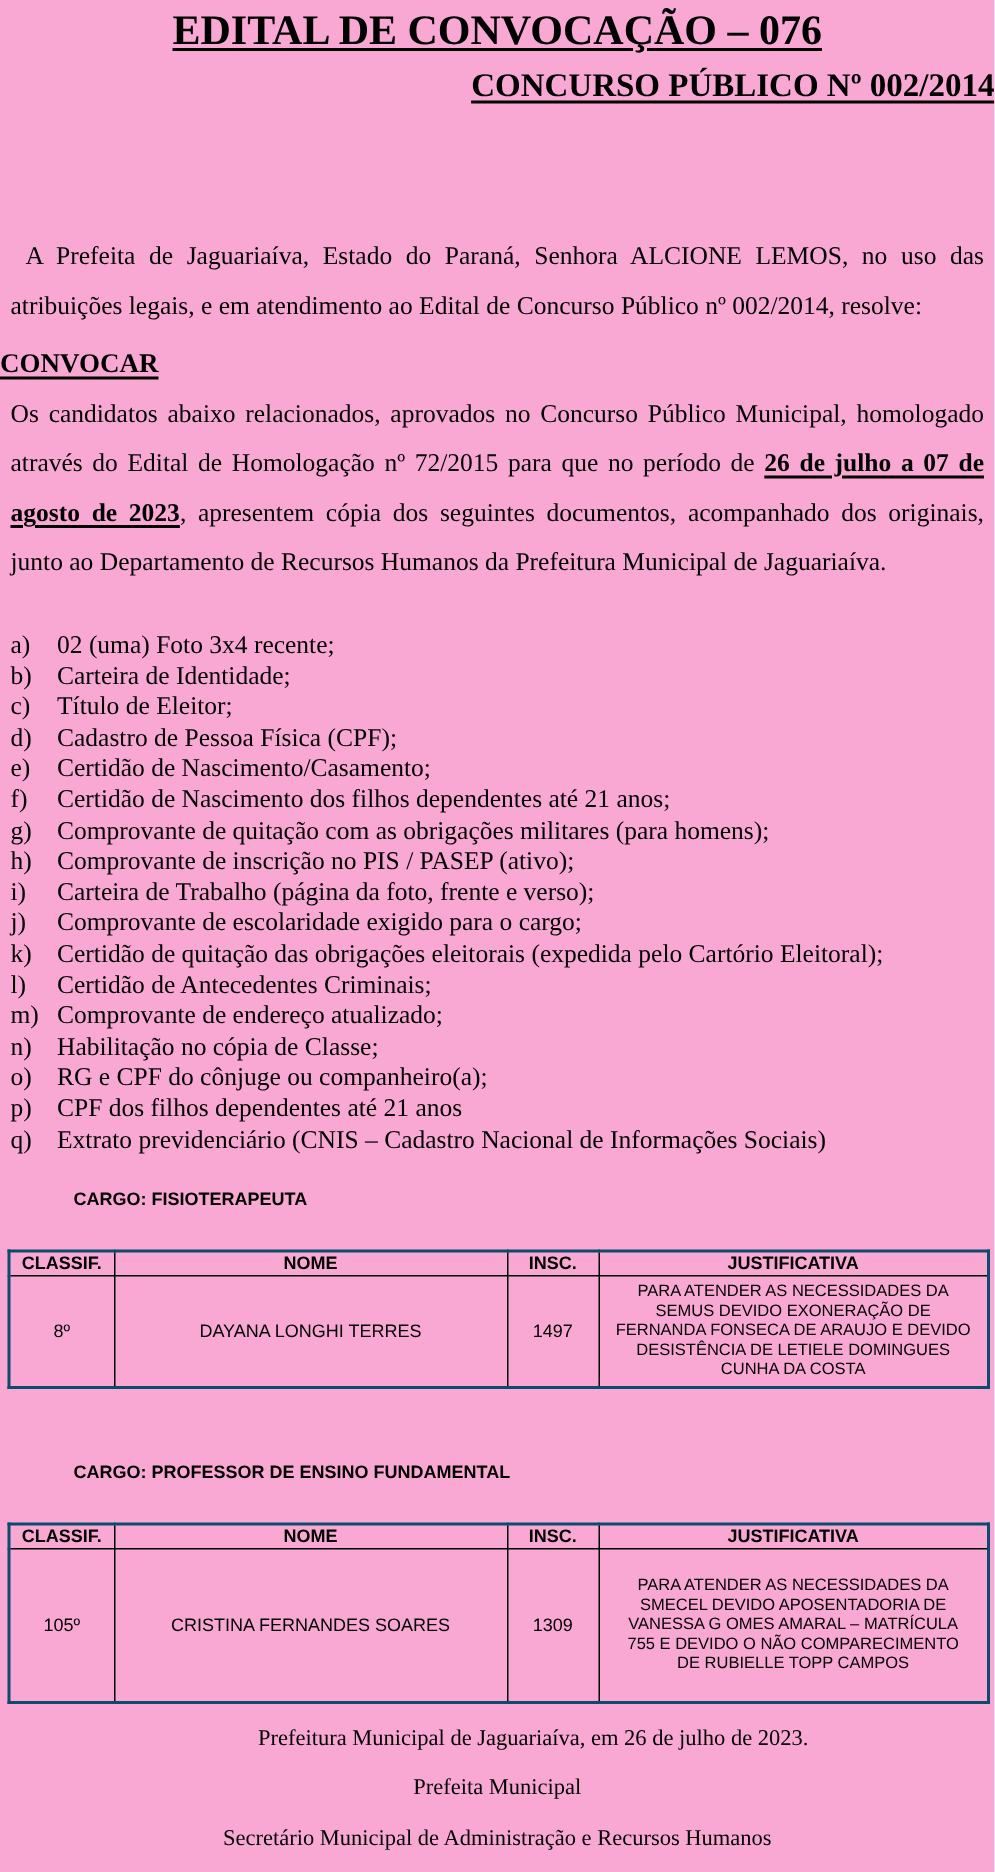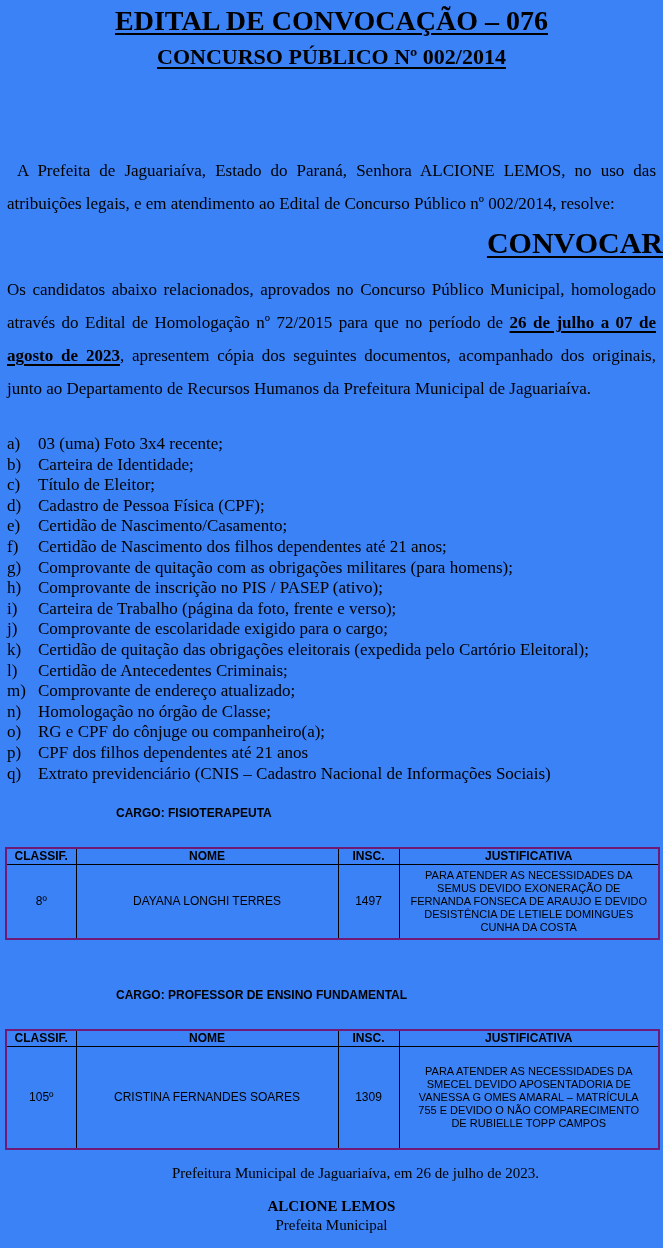--- a/index.html
+++ b/index.html
@@ -2,91 +2,91 @@
 <html><head>
 <meta charset="utf-8">
 <style>
   * { margin: 0; padding: 0; box-sizing: border-box; }
   html, body { background: #ffffff; }
   .page {
     position: relative;
     width: 663px;
     height: 1248px;
     margin: 0 auto;
-    background: #3b82f6;
+    background: #f9a8d4;
     color: #000000;
     font-family: "Liberation Serif", serif;
     overflow: hidden;
   }
   .doc-title {
     margin-top: 4px;
     text-align: center;
     font-size: 28px;
     line-height: 34px;
     font-weight: bold;
   }
   .doc-title span, .doc-subtitle span, .convocar span {
     text-decoration: underline;
     text-decoration-thickness: 2px;
     text-underline-offset: 3px;
   }
   .doc-subtitle {
     margin-top: 5px;
-    text-align: center;
+    text-align: right;
     font-size: 22px;
     line-height: 28px;
     font-weight: bold;
   }
   .para {
     margin: 0 7px;
     font-size: 17px;
     line-height: 33px;
     text-align: justify;
   }
   .intro-para { margin-top: 83px; text-indent: 10px; }
   .convocar {
     margin-top: 7px;
-    text-align: right;
-    font-size: 30px;
+    text-align: left;
+    font-size: 18px;
     line-height: 31px;
     font-weight: bold;
   }
-  .convocation-para { margin-top: 15px; }
+  .convocation-para { margin-top: 1px; }
   .emph {
     font-weight: bold;
     text-decoration: underline;
     text-decoration-thickness: 2px;
     text-underline-offset: 3px;
   }
   .doc-list { margin: 29px 7px 0 7px; }
   .doc-list .row {
     display: flex;
     font-size: 17px;
     line-height: 20.6px;
   }
   .doc-list .lbl { width: 31px; flex: 0 0 31px; }
   .doc-list .txt { flex: 1; }
   .cargo {
-    margin-left: 116px;
+    margin-left: 49px;
     font-family: "Liberation Sans", sans-serif;
     font-weight: bold;
     font-size: 12px;
     line-height: 15px;
   }
   .cargo-1 { margin-top: 22px; }
   .cargo-2 { margin-top: 48px; }
   table.results {
     width: 653px;
     margin: 26px 5px 0 5px;
     border-collapse: collapse;
     font-family: "Liberation Sans", sans-serif;
     table-layout: fixed;
   }
   table.results, table.results th, table.results td { border: 1px solid #000000; }
-  table.results { border: 2px solid #701a75; }
+  table.results { border: 2px solid #0c4a6e; }
   table.results th {
     font-size: 12px;
     height: 16px;
     font-weight: bold;
     text-align: center;
     vertical-align: middle;
   }
   table.results td {
     font-size: 12px;
     text-align: center;
@@ -117,21 +117,21 @@
 
   <p class="para intro-para">A Prefeita de Jaguariaíva, Estado do Paraná, Senhora ALCIONE LEMOS, no uso das atribuições legais, e em atendimento ao Edital de Concurso Público nº 002/2014, resolve:</p>
 
   <div class="convocar"><span>CONVOCAR</span></div>
 
   <p class="para convocation-para"><span>Os candidatos abaixo relacionados, aprovados no Concurso Público Municipal, homologado através do Edital de Homologação nº 72/2015 para que no período de </span><span class="emph">26 de julho a 07 de agosto de 2023</span><span>, apresentem cópia dos seguintes documentos, acompanhado dos originais, junto ao Departamento de Recursos Humanos da Prefeitura Municipal de Jaguariaíva.</span></p>
 
   <div class="doc-list">
     <div class="row">
         <span class="lbl">a)</span>
-        <span class="txt">03 (uma) Foto 3x4 recente;</span>
+        <span class="txt">02 (uma) Foto 3x4 recente;</span>
       </div>
     <div class="row">
         <span class="lbl">b)</span>
         <span class="txt">Carteira de Identidade;</span>
       </div>
     <div class="row">
         <span class="lbl">c)</span>
         <span class="txt">Título de Eleitor;</span>
       </div>
     <div class="row">
@@ -169,21 +169,21 @@
     <div class="row">
         <span class="lbl">l)</span>
         <span class="txt">Certidão de Antecedentes Criminais;</span>
       </div>
     <div class="row">
         <span class="lbl">m)</span>
         <span class="txt">Comprovante de endereço atualizado;</span>
       </div>
     <div class="row">
         <span class="lbl">n)</span>
-        <span class="txt">Homologação no órgão de Classe;</span>
+        <span class="txt">Habilitação no cópia de Classe;</span>
       </div>
     <div class="row">
         <span class="lbl">o)</span>
         <span class="txt">RG e CPF do cônjuge ou companheiro(a);</span>
       </div>
     <div class="row">
         <span class="lbl">p)</span>
         <span class="txt">CPF dos filhos dependentes até 21 anos</span>
       </div>
     <div class="row">
@@ -242,21 +242,20 @@
         <td>CRISTINA FERNANDES SOARES</td>
         <td>1309</td>
         <td class="just">PARA ATENDER AS NECESSIDADES DA SMECEL DEVIDO APOSENTADORIA DE VANESSA G OMES AMARAL – MATRÍCULA 755 E DEVIDO O NÃO COMPARECIMENTO DE RUBIELLE TOPP CAMPOS</td>
       </tr>
     </tbody>
   </table>
 
   <div class="dateline">Prefeitura Municipal de Jaguariaíva, em 26 de julho de 2023.</div>
 
   <div class="sig sig-1">
-    <div class="sig-name">ALCIONE LEMOS</div>
     <div class="sig-role">Prefeita Municipal</div>
   </div>
 
   <div class="sig sig-2">
     <div class="sig-role">Secretário Municipal de Administração e Recursos Humanos</div>
   </div>
 
 </div>
 
 </body></html>

